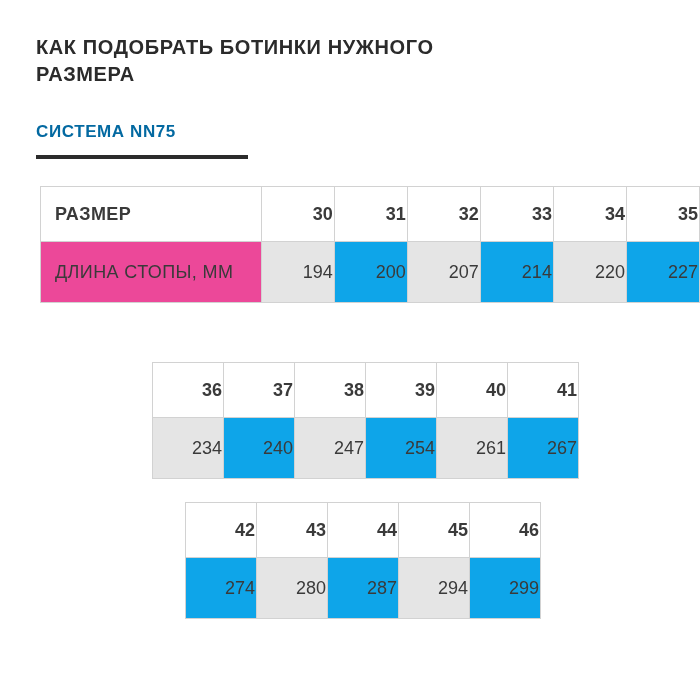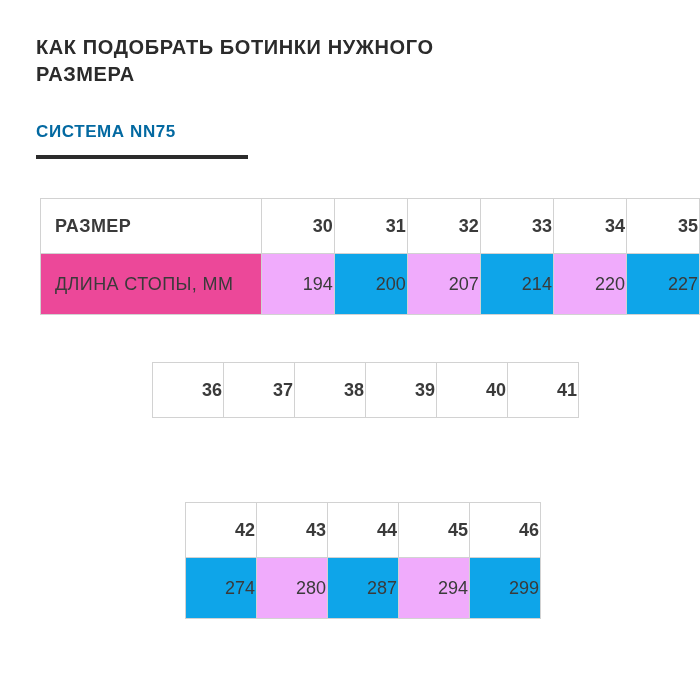--- a/index.html
+++ b/index.html
@@ -64,25 +64,25 @@
     padding-left: 14px;
     font-size: 15px;
     font-weight: bold;
     letter-spacing: 0.4px;
     text-transform: uppercase;
     color: #2f2f2f;
     line-height: 1.35;
   }
   .size-row td { height: 52px; background: #ffffff; font-weight: bold; font-size: 18px; }
   .len-row td { height: 58px; background: #0ea5e9; font-size: 18px; }
-  .len-row td.alt { background: #f0abfc; }
+  .len-row td.alt { background: #e5e5e5; }
   .len-row td.lbl { background: #ec4899; border-color: #d2d2d2; }
 
   
-  #block1 { position: absolute; left: 40px; top: 198px; }
+  #block1 { position: absolute; left: 40px; top: 186px; }
   #block1 .c-lbl { width: 208px; }
   #block1 .c-val { width: 71px; }
 
   
   #block2 { position: absolute; left: 152px; top: 362px; }
   #block2 .c-val { width: 68px; }
 
   
   #block3 { position: absolute; left: 185px; top: 502px; }
   #block3 .c-val { width: 68px; }
@@ -123,20 +123,28 @@
   <table class="tbl" id="block2">
     <tbody>
         <tr class="size-row">
       <td class="c-val">36</td>
       <td class="c-val">37</td>
       <td class="c-val">38</td>
       <td class="c-val">39</td>
       <td class="c-val">40</td>
       <td class="c-val">41</td>
     </tr>
+    <tr class="len-row">
+      <td class="c-val alt">234</td>
+      <td class="c-val">240</td>
+      <td class="c-val alt">247</td>
+      <td class="c-val">254</td>
+      <td class="c-val alt">261</td>
+      <td class="c-val">267</td>
+    </tr>
   </tbody>
     </table>
 
   <table class="tbl" id="block3">
     <tbody>
         <tr class="size-row">
       <td class="c-val">42</td>
       <td class="c-val">43</td>
       <td class="c-val">44</td>
       <td class="c-val">45</td>

